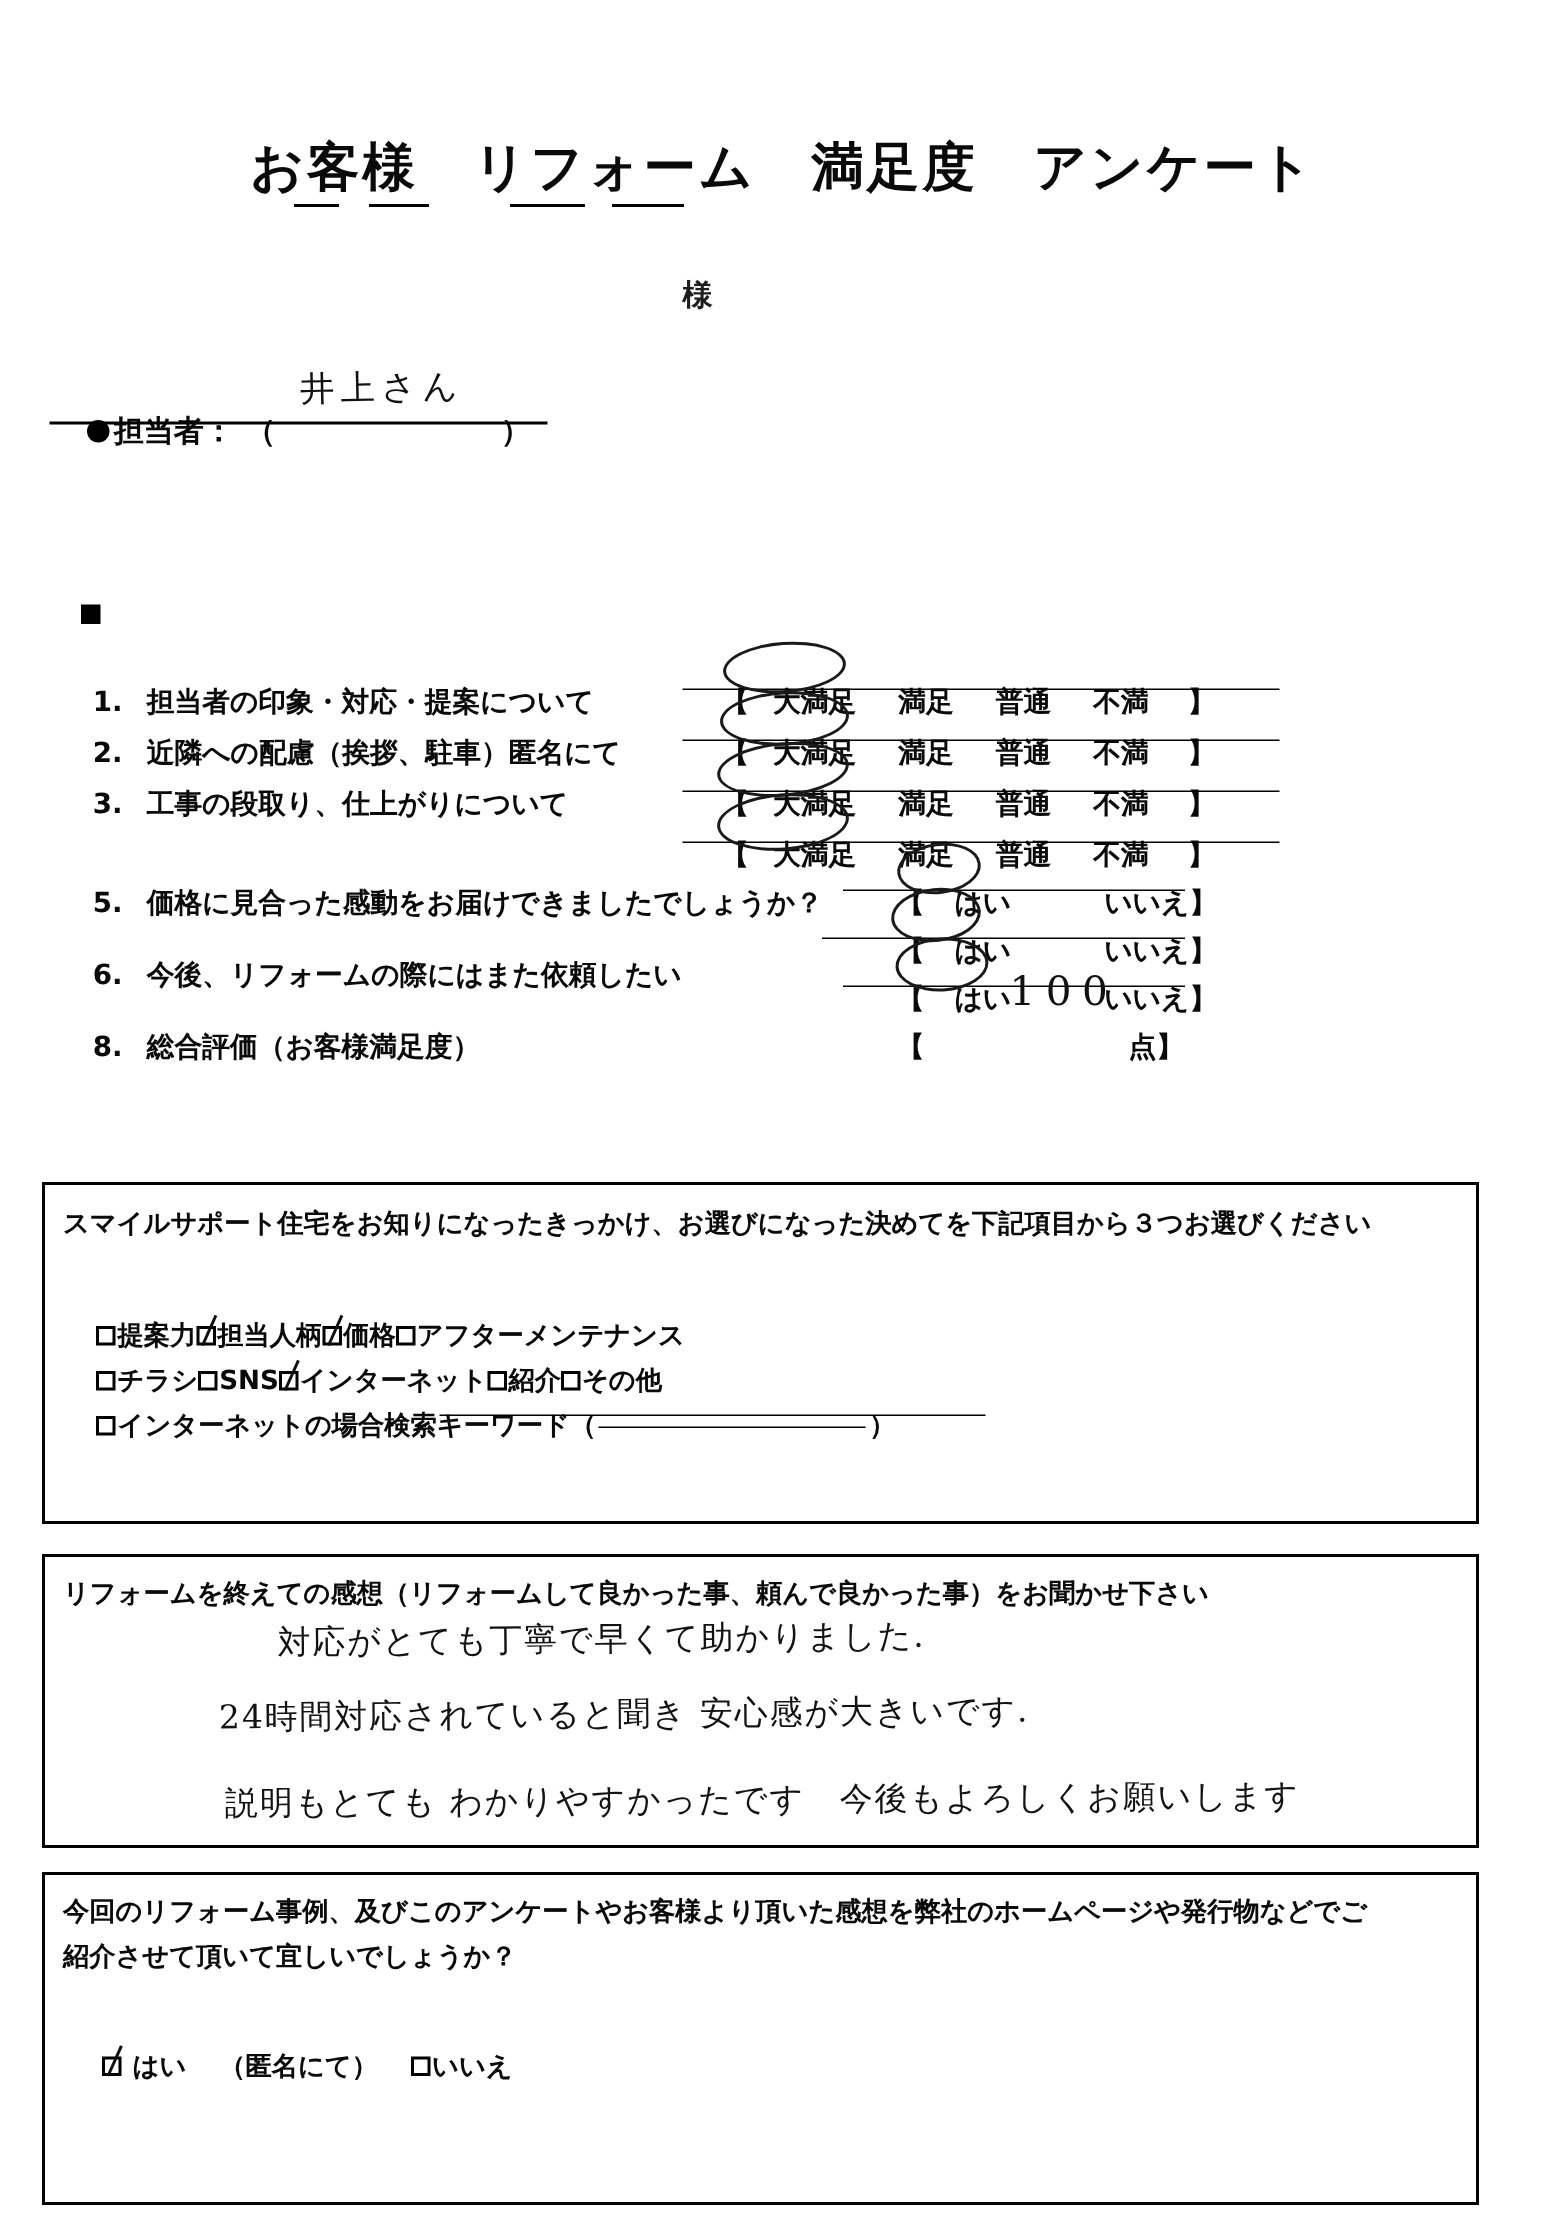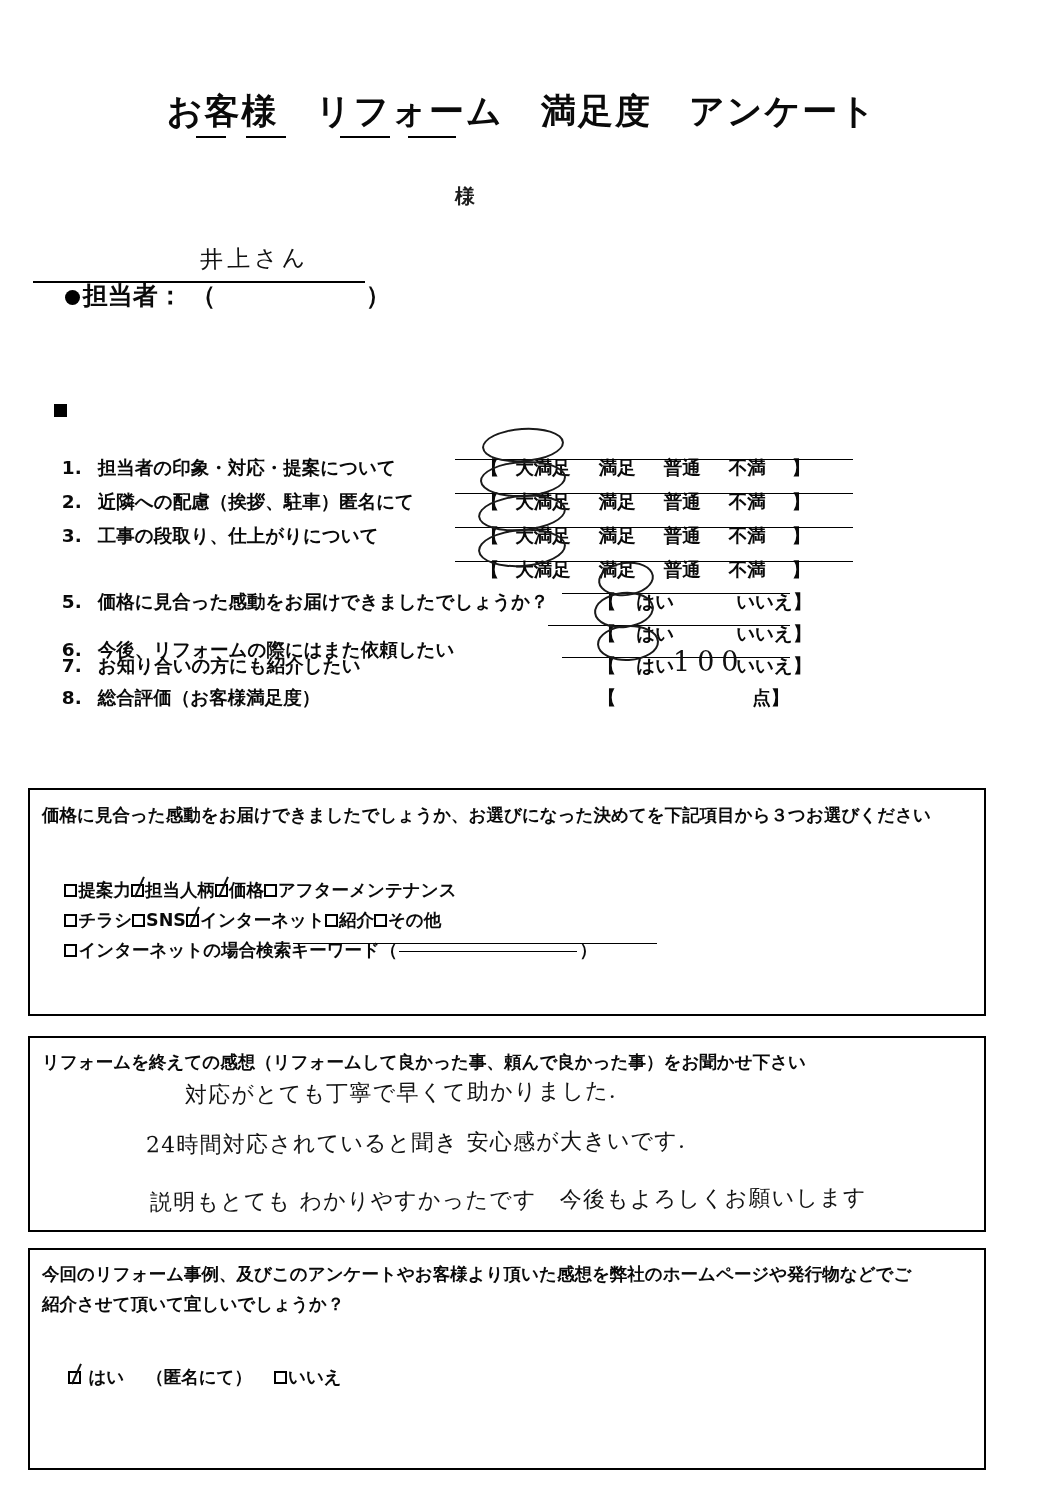--- a/index.html
+++ b/index.html
@@ -58,21 +58,21 @@
   #field-name   { left: 30px;  top: 183px; font-size: 20px; }
   #field-name .ruled {
     display: inline-block;
     width: 120px;
     border-bottom: 2px solid #000;
     margin-left: 2px;
     vertical-align: 4px;
   }
   #name-suffix { left: 455px; top: 183px; font-size: 20px; opacity: .92; }
 
-  #field-staff  { left: 30px;  top: 250px; font-size: 25px; }
+  #field-staff  { left: 30px;  top: 250px; font-size: 20px; }
   #field-staff .paren-open  { margin-left: 8px; }
   #staff-rule {
     left: 33px; top: 281px; width: 332px;
     border-bottom: 2px solid #000;
   }
   #staff-value {
     left: 200px; top: 243px;
     font-size: 23px;
     letter-spacing: 4px;
     transform: rotate(-1.2deg);
@@ -223,39 +223,36 @@
 
   <div class="abs print qrow" style="top:616px;">
     <span class="qnum">6.</span><span>今後、リフォームの際にはまた依頼したい</span>
   </div>
   <div class="opts print" style="left:572px; top:600px;">
     <span>【</span><span style="display:inline-block;width:20px;"></span><span>はい</span><span style="display:inline-block;width:62px;"></span><span>いいえ</span><span>】</span>
   </div>
   <div class="ruleline" style="left:548px; top:625px; width:242px;"></div>
   <div class="circle" style="left:594px; top:592px; width:56px; height:32px; transform:rotate(-6deg);"></div>
 
-  <div class="abs print qrow" style="top:632px;">
-    <span class="qnum">7.</span><span>お知り合いの方にも紹介したい</span>
-  </div>
   <div class="opts print" style="left:572px; top:632px;">
     <span>【</span><span style="display:inline-block;width:20px;"></span><span>はい</span><span style="display:inline-block;width:62px;"></span><span>いいえ</span><span>】</span>
   </div>
   <div class="ruleline" style="left:562px; top:657px; width:228px;"></div>
   <div class="circle" style="left:597px; top:625px; width:58px; height:32px; transform:rotate(-3deg);"></div>
 
   <div class="abs print qrow" style="top:664px;">
     <span class="qnum">8.</span><span>総合評価（お客様満足度）</span>
   </div>
   <div class="opts print" style="left:572px; top:664px;">
     <span>【</span><span style="display:inline-block;width:136px;"></span><span>点</span><span>】</span>
   </div>
   <div class="abs hand" style="left:637px; top:646px; font-size:27px; letter-spacing:7px;margin-left:36px;">100</div>
 
   <div class="box" style="left:28px; top:788px; width:958px; height:228px;"></div>
-  <div class="boxtext print" style="left:42px; top:803px;">価格に見合った感動をお届けできましたでしょうか、お選びになった決めてを下記項目から３つお選びください</div>
+  <div class="boxtext print" style="left:42px; top:803px;">スマイルサポート住宅をお知りになったきっかけ、お選びになった決めてを下記項目から３つお選びください</div>
 
   <div class="boxtext print" style="left:40px; top:858px;">
     <span class="chk"></span><span>提案力</span><span class="chk on"></span><span>担当人柄</span><span class="chk on"></span><span>価格</span><span class="chk"></span><span>アフターメンテナンス</span>
   </div>
 
   <div class="boxtext print" style="left:40px; top:888px;">
     <span class="chk"></span><span>チラシ</span><span class="chk"></span><span>SNS</span><span class="chk on"></span><span>インターネット</span><span class="chk"></span><span>紹介</span><span class="chk"></span><span>その他</span>
   </div>
 
   <div class="boxtext print" style="left:40px; top:918px;">

